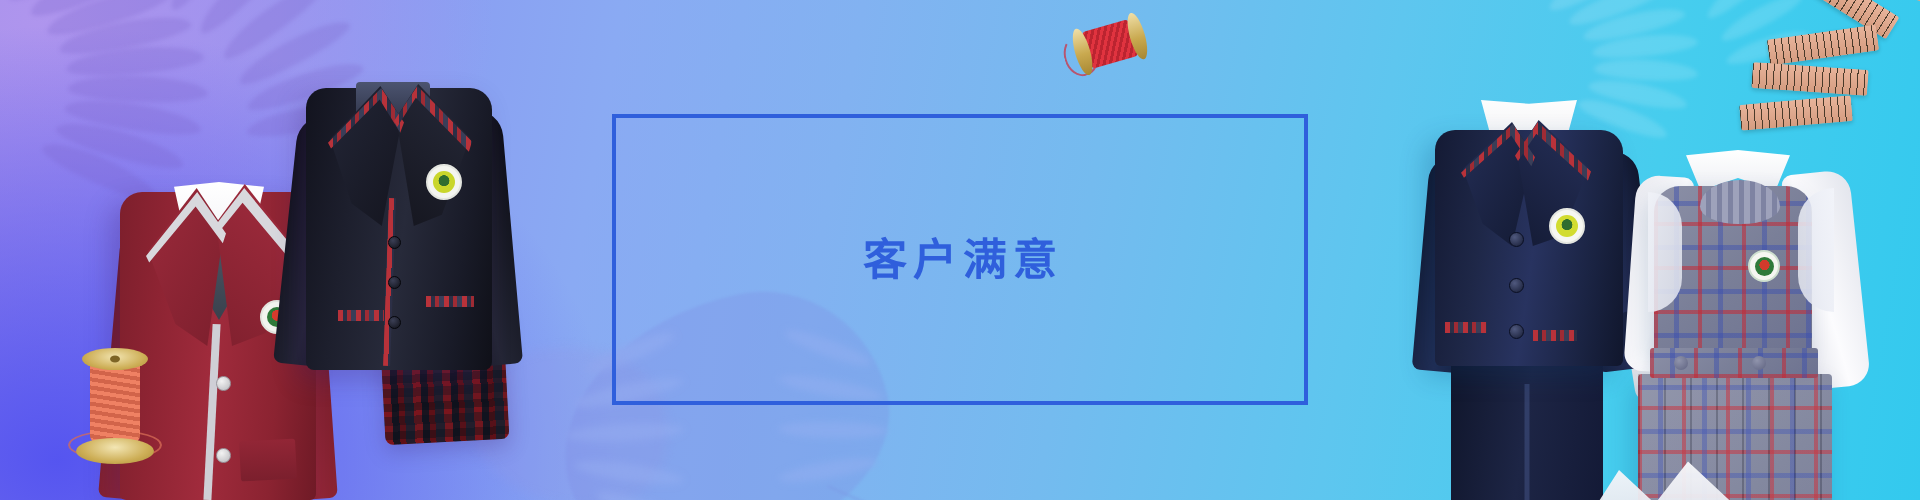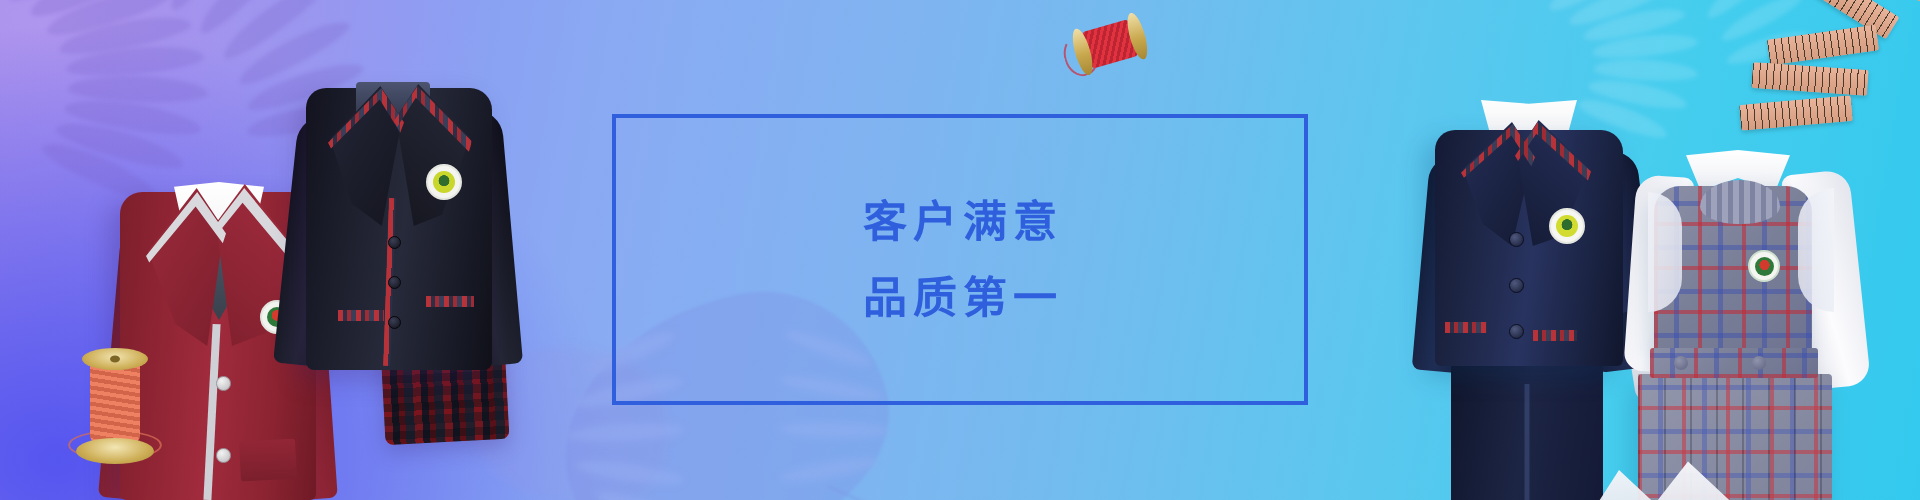--- a/index.html
+++ b/index.html
@@ -600,21 +600,20 @@
       </div>
     <div class="b b1"></div>
     <div class="b b2"></div>
     <div class="b b3"></div>
   </div>
 
   <div class="frame"></div>
 
   <div class="copy">
     <div class="headline l1">客户满意</div>
-    <div class="headline l2">品质第一</div>
   </div>
 
   <div class="prod navysuit">
     <div class="shirt"></div>
     <div class="bow"></div>
     <div class="cuff-w"></div>
     <div class="sh-l"></div>
     <div class="sh-r"></div>
     <div class="cuff-d"></div>
     <div class="trousers"></div>

